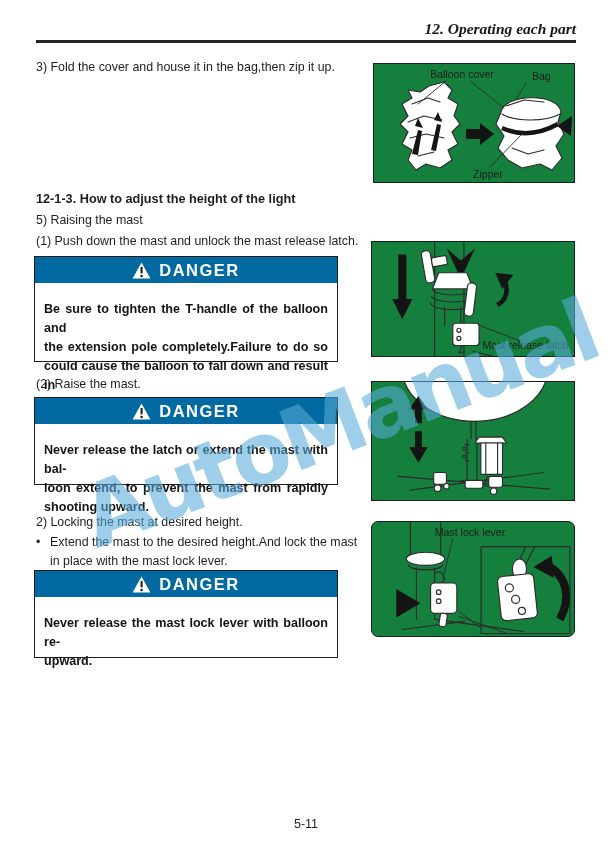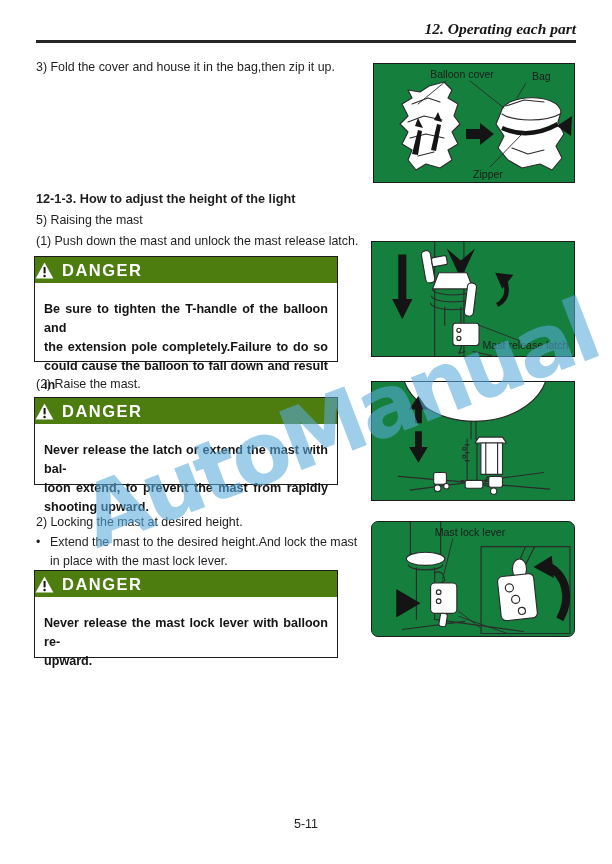--- a/index.html
+++ b/index.html
@@ -8,21 +8,21 @@
   .nowrap{white-space:nowrap;}
   
   .running-head{position:absolute;top:20px;right:36px;font-family:"Liberation Serif","DejaVu Serif",serif;
         font-style:italic;font-weight:600;font-size:15.5px;color:#161616;}
   .head-rule{position:absolute;left:36px;top:40px;width:540px;height:2.5px;background:#262626;}
   
   .para{position:absolute;font-size:12.4px;color:#1e1e1e;}
   .bold{font-weight:bold;}
   
   .danger{position:absolute;left:34px;width:304px;border:1.6px solid #1c1c1c;background:#fff;box-sizing:border-box;}
-  .danger-head{height:26px;background:#4d7c0f;color:#ffffff;display:flex;align-items:center;gap:8px;}
+  .danger-head{height:26px;background:#0369a1;color:#ffffff;display:flex;align-items:center;justify-content:center;gap:8px;}
   .danger-head .dlabel{font-size:16.5px;font-weight:bold;letter-spacing:1.5px;}
   .danger-body{padding:17px 9px 0 9px;font-size:12.6px;font-weight:bold;color:#141414;line-height:19px;}
   .jline{text-align:justify;text-align-last:justify;}
   
   .bullet-row{position:absolute;display:flex;font-size:12.4px;line-height:18.5px;}
   .bullet-marker{width:14px;flex:none;}
   
   .fig{position:absolute;border:1.7px solid #1c1c1c;background:#15803d;box-sizing:border-box;}
   .fig svg{display:block;width:100%;height:100%;}
   svg text{font-family:"Liberation Sans","DejaVu Sans",sans-serif;font-size:10.5px;fill:#1b1b1b;}

